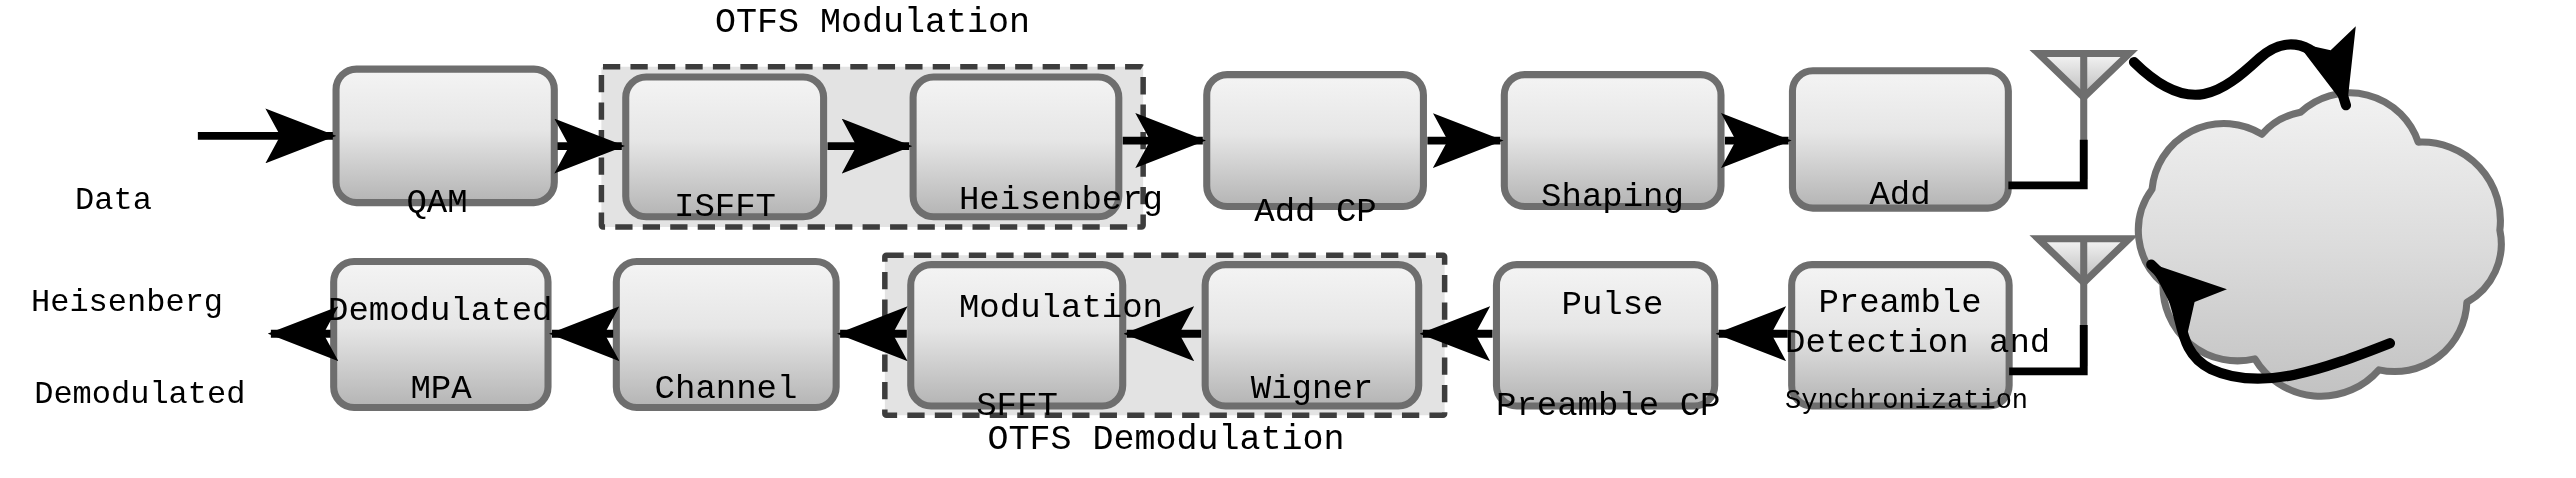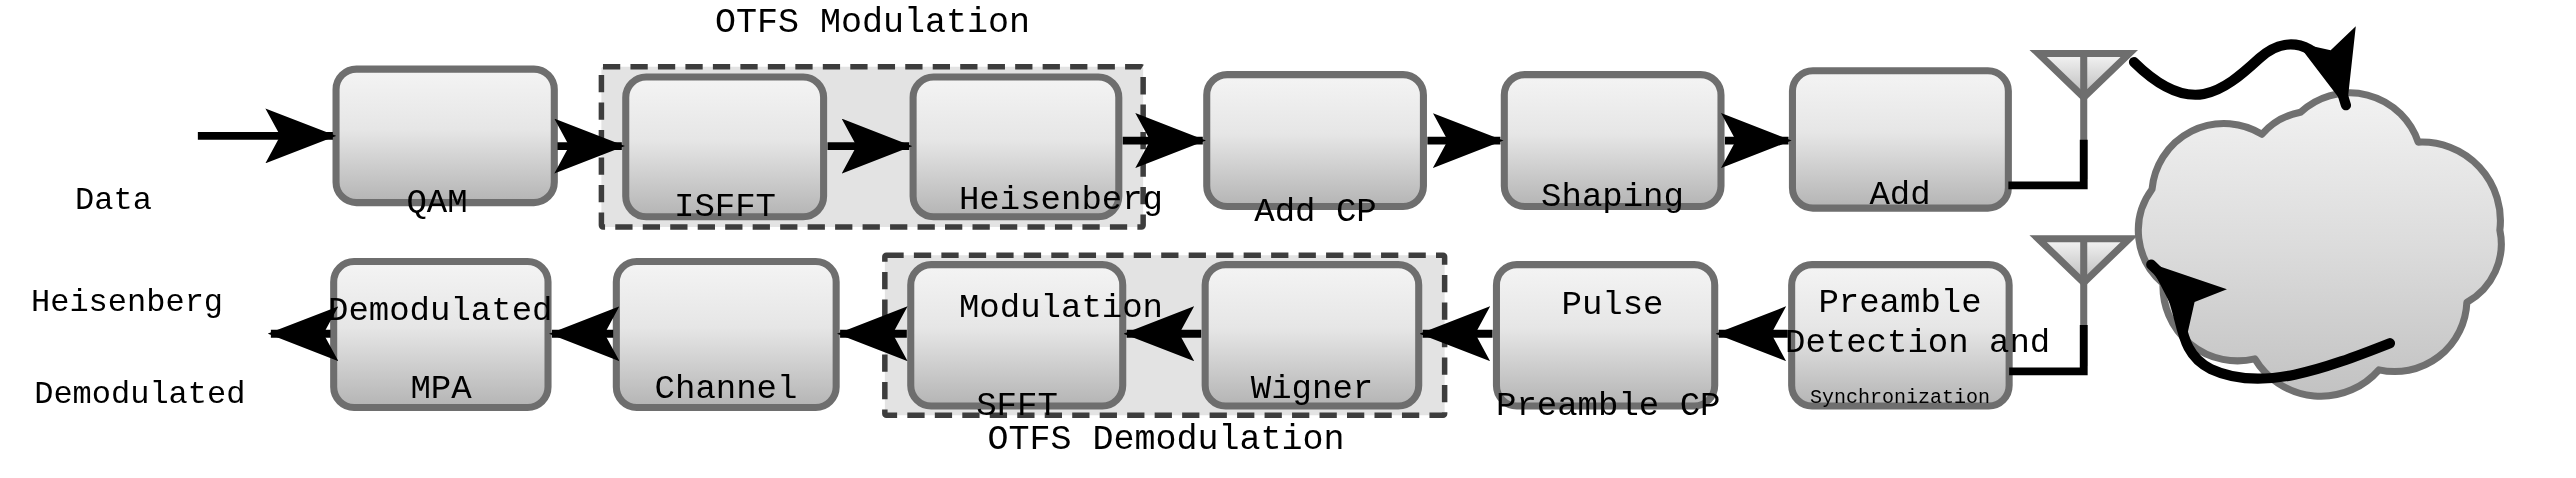--- a/index.html
+++ b/index.html
@@ -5,21 +5,21 @@
   html,body{margin:0;padding:0;background:#ffffff;}
   body{width:2576px;height:479px;overflow:hidden;
        font-family:"Liberation Serif","DejaVu Serif",serif;}
   #stage{position:relative;width:2576px;height:479px;background:#fff;}
   #svgroot{position:absolute;left:0;top:0;width:2576px;height:479px;}
   .lbl{position:absolute;color:#000;text-align:center;line-height:1.06;
        font-family:Liberation Mono, monospace;white-space:pre;}
   .boxlabel{font-size:34px;}
   .grouptitle{font-size:35px;}
   .sidelabel{font-size:32px;}
-  .smalllabel{font-size:20px;}
+  .smalllabel{font-size:27px;}
 </style>
 </head>
 <body>
 
 <div id="stage">
 
   <svg id="svgroot" viewBox="0 0 3281 610">
     <defs>
       <linearGradient id="boxgrad" x1="0" y1="0" x2="0" y2="1">
         <stop offset="0%" stop-color="#f4f4f4"></stop>

